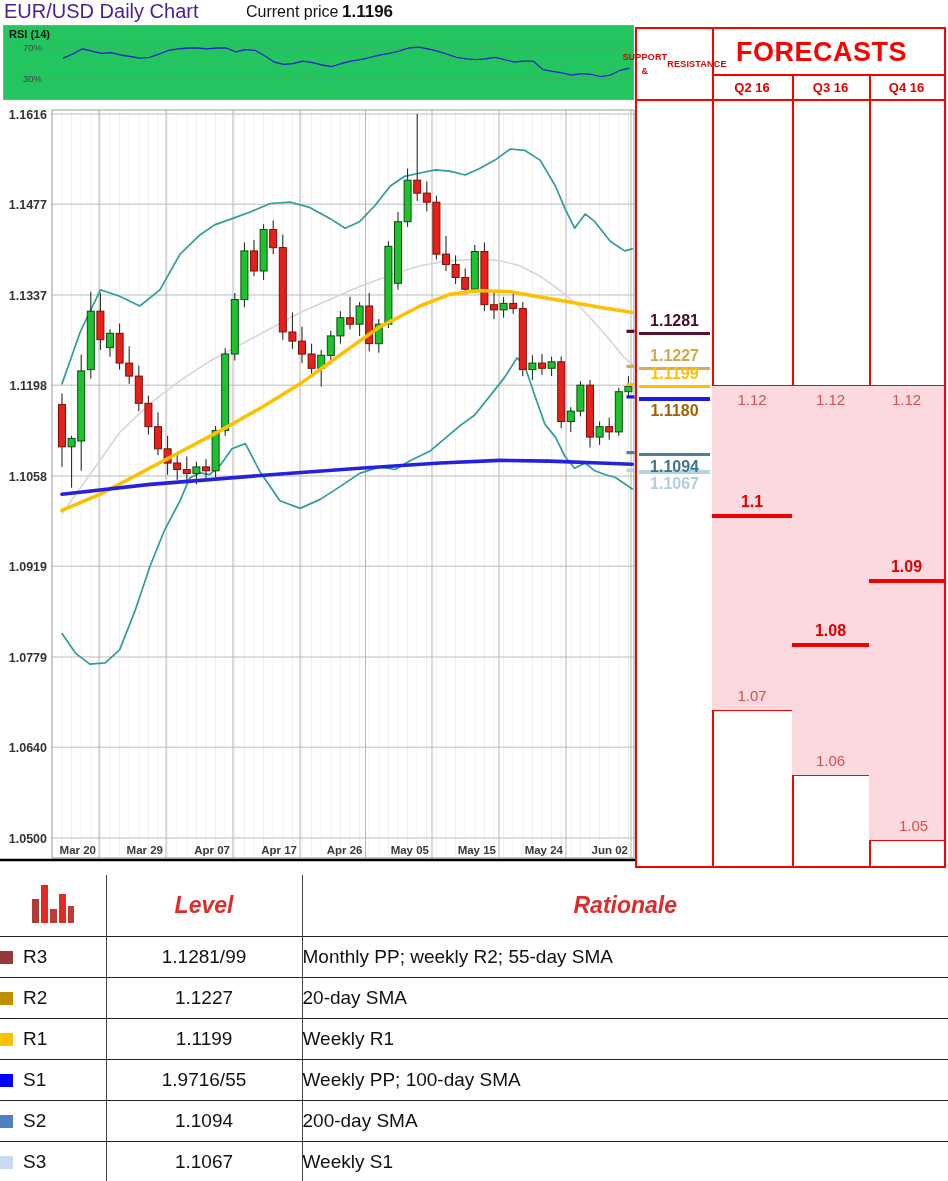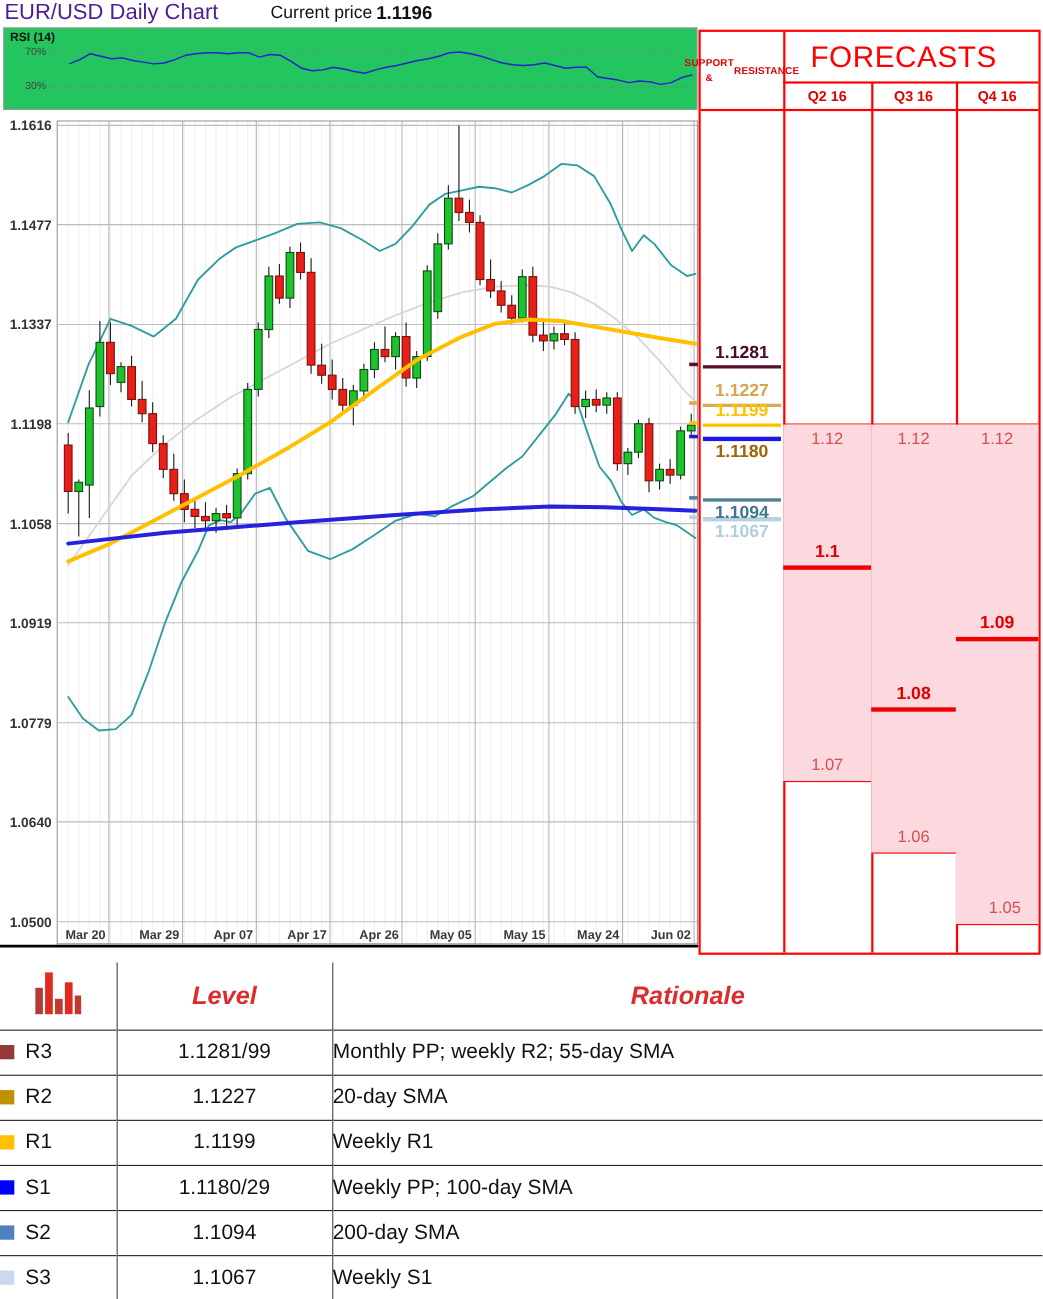--- a/index.html
+++ b/index.html
@@ -21,21 +21,21 @@
   
   #main-chart{position:absolute;left:0;top:0;}
 
   
   #sr-panel{position:absolute;left:635px;top:27px;width:307px;height:837px;border:2px solid #fe0000;background:#fff;}
   .redline{position:absolute;background:#fe0000;}
   #sr-head{position:absolute;left:0;top:0;width:75px;height:71px;display:flex;flex-direction:row;
            align-items:center;justify-content:center;color:#e00000;font-weight:bold;font-size:9px;
            letter-spacing:.2px;text-align:center;line-height:1.5;}
   #fc-title{position:absolute;left:75px;top:0;width:219px;height:46px;display:flex;align-items:center;
-            justify-content:center;color:#fe0000;font-weight:normal;font-size:27px;letter-spacing:.5px;}
+            justify-content:center;color:#fe0000;font-weight:bold;font-size:27px;letter-spacing:.5px;}
   .qh{position:absolute;top:46px;height:25px;display:flex;align-items:center;justify-content:center;
       color:#e00000;font-weight:bold;font-size:13px;}
   .pink{position:absolute;background:#fbd9de;border-bottom:1.5px solid #fe0000;}
   .fc-bold-line{position:absolute;height:4px;background:#f00000;}
   .fc-lab{position:absolute;text-align:center;font-size:15px;color:#d94f4f;}
   .fc-lab.b{font-weight:bold;color:#e00000;font-size:16px;}
   .sr-line{position:absolute;left:2px;width:71px;height:3.5px;}
   .sr-lab{position:absolute;left:0;width:75px;text-align:center;font-weight:bold;font-size:16px;}
 
   
@@ -384,21 +384,21 @@
           <td class="lvl col-b">1.1227</td>
           <td class="rat col-b">20-day SMA</td>
         </tr>
         <tr>
           <td class="idc"><span class="swatch" style="background:#ffc000"></span>R1</td>
           <td class="lvl col-b">1.1199</td>
           <td class="rat col-b">Weekly R1</td>
         </tr>
         <tr>
           <td class="idc"><span class="swatch" style="background:#0000fe"></span>S1</td>
-          <td class="lvl col-b">1.1180/29</td>
+          <td class="lvl col-b">1.9716/55</td>
           <td class="rat col-b">Weekly PP; 100-day SMA</td>
         </tr>
         <tr>
           <td class="idc"><span class="swatch" style="background:#4f81bd"></span>S2</td>
           <td class="lvl col-b">1.1094</td>
           <td class="rat col-b">200-day SMA</td>
         </tr>
         <tr>
           <td class="idc"><span class="swatch" style="background:#c9daf0"></span>S3</td>
           <td class="lvl col-b">1.1067</td>

